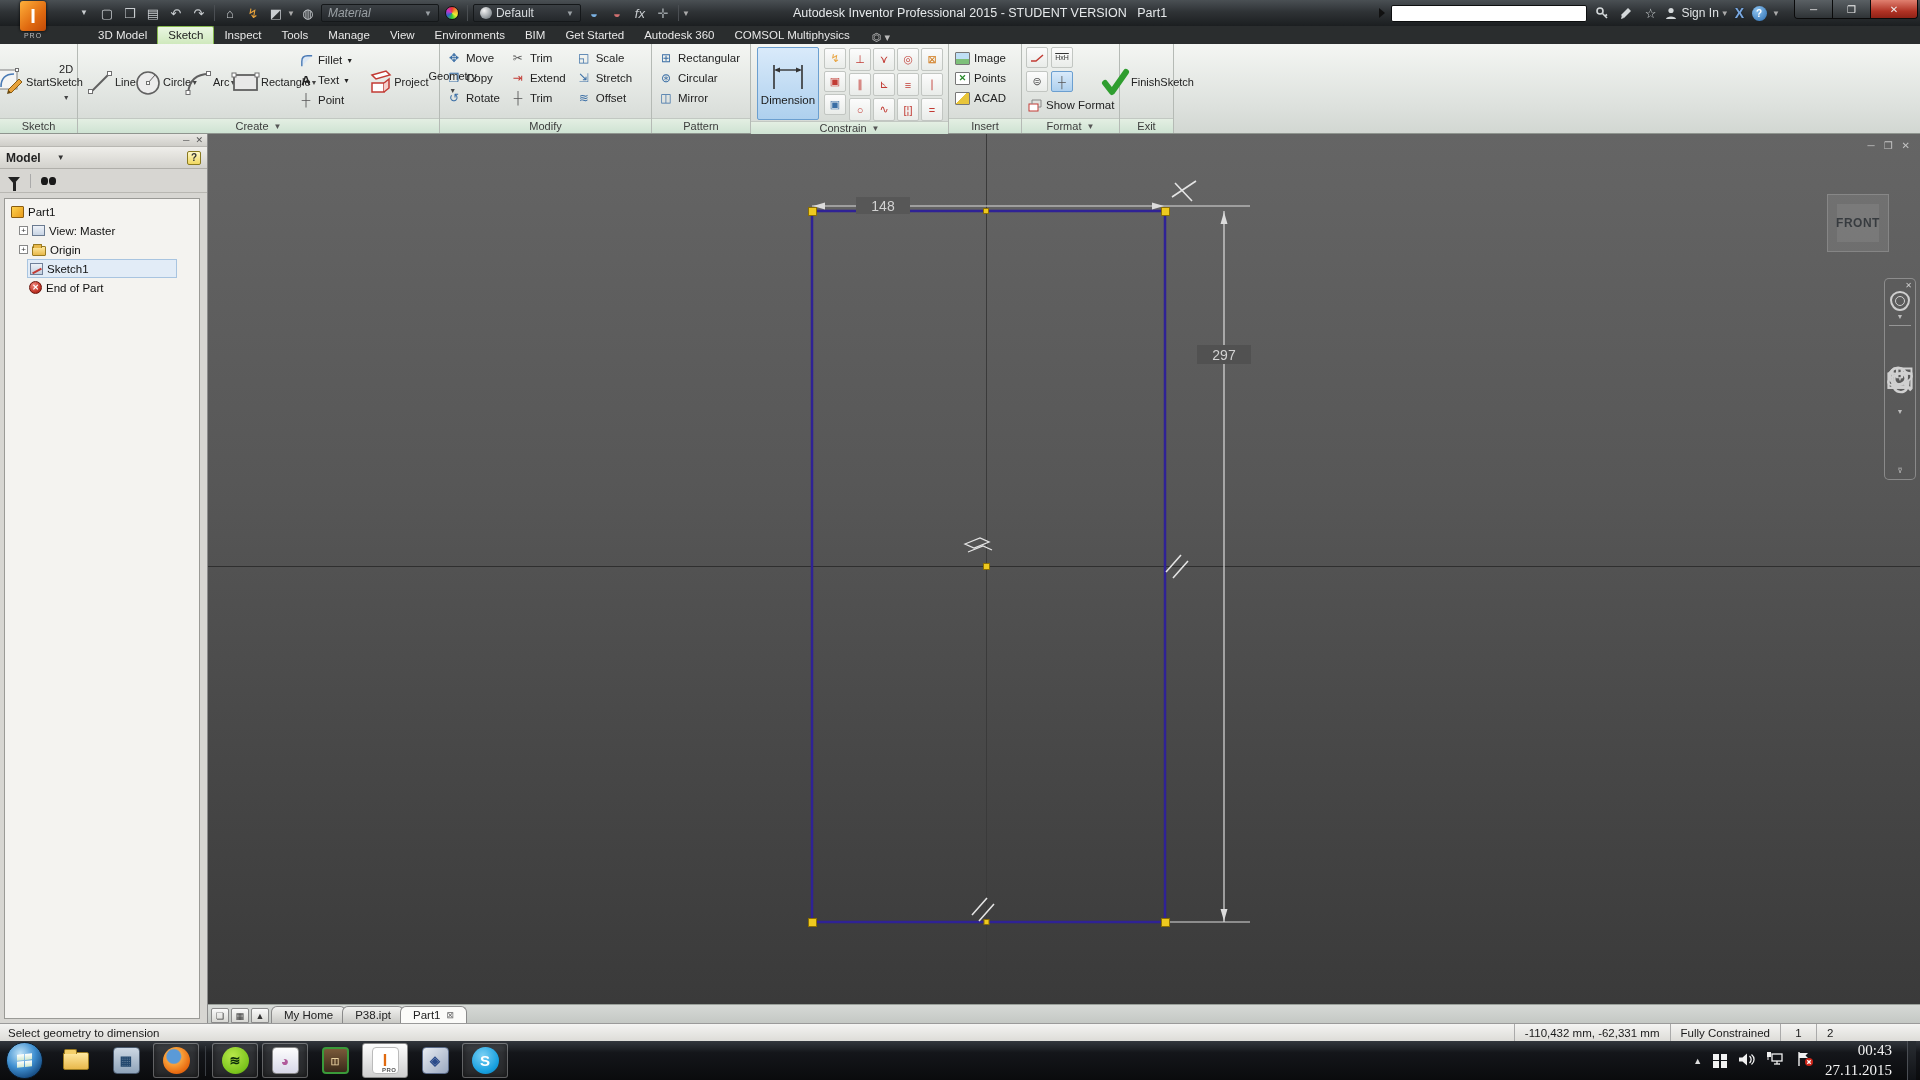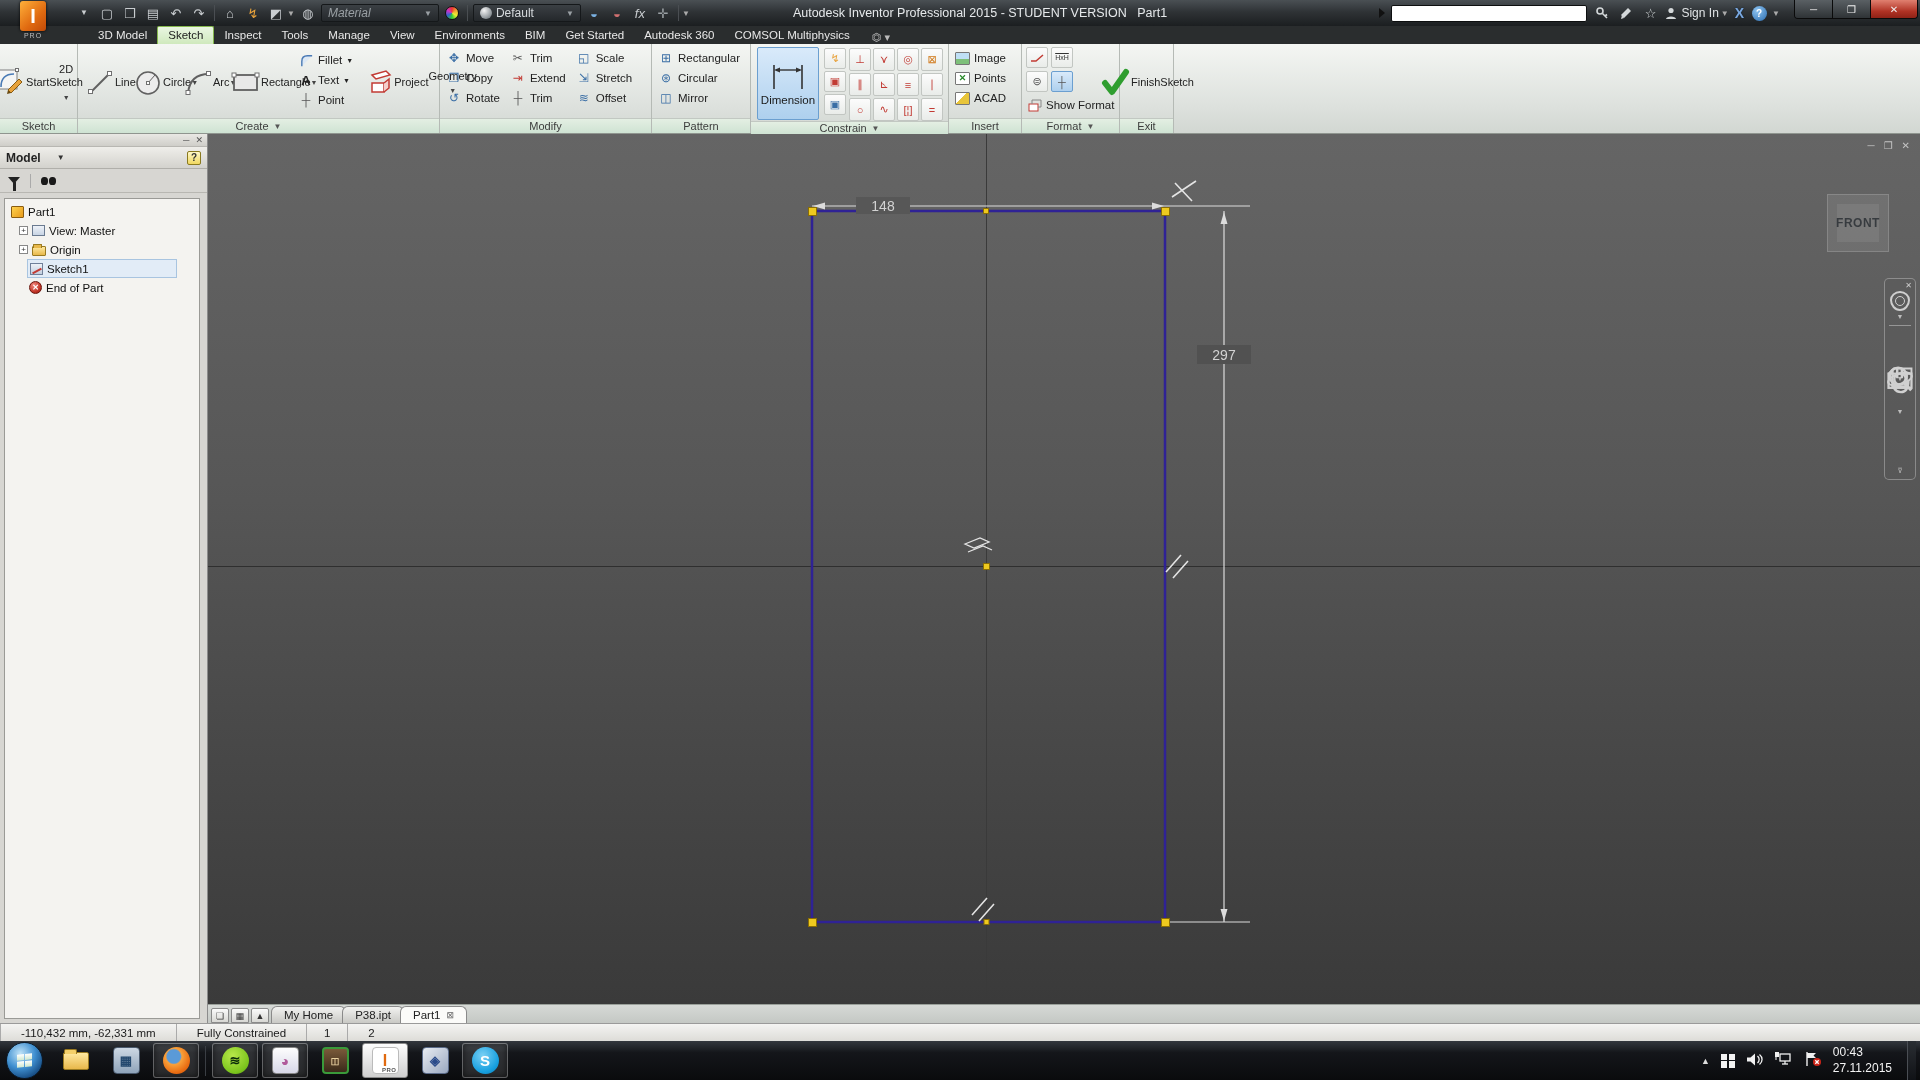--- a/index.html
+++ b/index.html
@@ -131,21 +131,21 @@
   .dtab { height:17px; padding:0 12px; display:flex; align-items:center; gap:6px; font-size:11.5px; color:#222;
     background:linear-gradient(#f2f2f0,#cicic5); background:linear-gradient(#f2f2f0,#c9c9c5); border:1px solid #8a8a8a; border-bottom:none;
     border-radius:6px 6px 0 0; margin-right:-4px;}
   .dtab.active { background:#fbfbf9; z-index:2;}
   .dtab .x { font-size:9px; color:#666;}
 
   
   .statusbar { position:absolute; left:0; right:0; bottom:39px; height:18px; background:linear-gradient(#f4f4f2,#dddcd8);
     border-top:1px solid #9a9a9a; display:flex; align-items:center; font-size:11.5px; color:#1a1a1a; z-index:10;}
   .sb-msg { padding-left:8px; flex:1;}
-  .sb-cell { border-left:1px solid #aaa; height:100%; display:flex; align-items:center; padding:0 20px; white-space:nowrap;}
+  .sb-cell { border-left:1px solid #aaa; height:100%; display:flex; align-items:center; padding:0 10px; white-space:nowrap;}
 
   
   .taskbar { position:absolute; left:0; right:0; bottom:0; height:39px;
     background:linear-gradient(#33373d,#14161a 30%,#0a0b0d); display:flex; align-items:center; z-index:50;}
   .orb { width:37px; height:37px; border-radius:50%; margin:0 8px 0 6px; position:relative;
     background:radial-gradient(circle at 38% 30%,#bfe3f8,#3f8fd0 45%,#14487e 80%,#0a2a4e); border:1px solid #0a1a2a;
     display:flex; align-items:center; justify-content:center;}
   .orbflag { width:15px; height:13px; display:grid; grid-template-columns:1fr 1fr; grid-template-rows:1fr 1fr; gap:1px; transform:skewY(-6deg);}
   .orbflag i { background:linear-gradient(#fff,#cfe8cf);}
   .tb-app { width:46px; height:35px; margin:0 2px; border-radius:3px; display:flex; align-items:center; justify-content:center;}
@@ -161,21 +161,21 @@
   .ico-paint { background:linear-gradient(#fdfdfd,#d8d8e8); border:1px solid #888; color:#b05a9a; font-size:14px;}
   .ico-mona { background:linear-gradient(#7a5a3a,#3a2a1a); border:2px solid #3a9a3a; color:#e8d0a0; font-size:9px;}
   .ico-inv { background:#fff; border:1px solid #bbb; color:#e06a10; font-size:16px; position:relative;}
   .ico-inv em { position:absolute; right:1px; bottom:0; font-style:normal; font-size:6px; color:#555; letter-spacing:0.5px;}
   .ico-3dv { background:linear-gradient(135deg,#e8ecf2,#9aa8c0); border:1px solid #5a6a88; color:#2a4a8a; font-size:13px;}
   .ico-skype { border-radius:50%; background:radial-gradient(circle at 40% 32%,#7ad0f4,#18a0e0 65%,#0878b0); color:#fff; font-size:15px;}
   .tray { margin-left:auto; display:flex; align-items:center; gap:11px; color:#eee; padding-right:4px;}
   .tray .arr { font-size:9px; color:#ddd;}
   .winlogo { width:14px; height:14px; display:grid; grid-template-columns:1fr 1fr; grid-template-rows:1fr 1fr; gap:1.5px;}
   .winlogo i { background:#f2f2f2;}
-  .clock { font-size:12px; line-height:1.3; color:#f4f4f4; padding-right:4px;}
+  .clock { text-align:right; font-size:15px; line-height:1.3; color:#f4f4f4; padding-right:4px;font-family:Liberation Serif, serif;}
   .showdesk { width:9px; height:39px; border-left:1px solid #4a4e54; background:linear-gradient(#2a2e33,#101216);}
   svg text { font-family:"Liberation Sans", sans-serif; }
 </style>
 </head>
 <body>
 
 <div class="titlebar">
   <div class="logo">
     <div class="i-mark">I</div>
     <div class="pro">PRO</div>
@@ -709,20 +709,21 @@
   <span class="dtab">
       <span>P38.ipt</span>
     </span>
   <span class="dtab active">
       <span>Part1</span>
       <span class="x">⊠</span>
     </span>
 </div>
 
 <div class="statusbar">
+  <span class="sb-msg">Select geometry to dimension</span>
   <span class="sb-cell">-110,432 mm, -62,331 mm</span>
   <span class="sb-cell">Fully Constrained</span>
   <span class="sb-cell" style="width:36px; justify-content:center;">1</span>
   <span class="sb-cell" style="width:104px;">2</span>
 </div>
 
 <div class="taskbar">
   <div class="orb">
       <span class="orbflag">
         <i></i>

